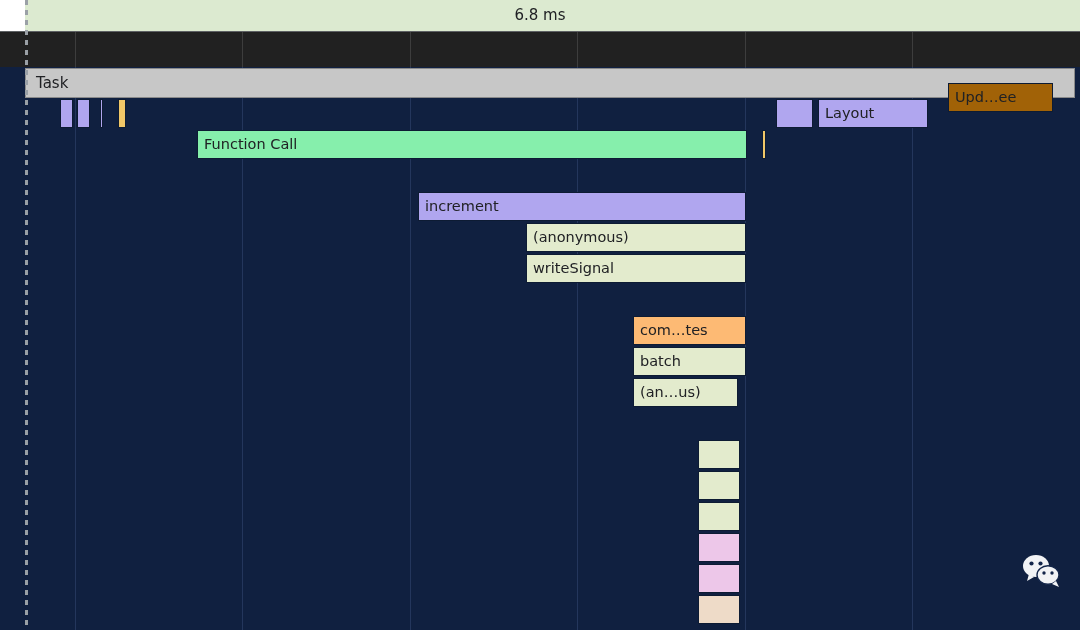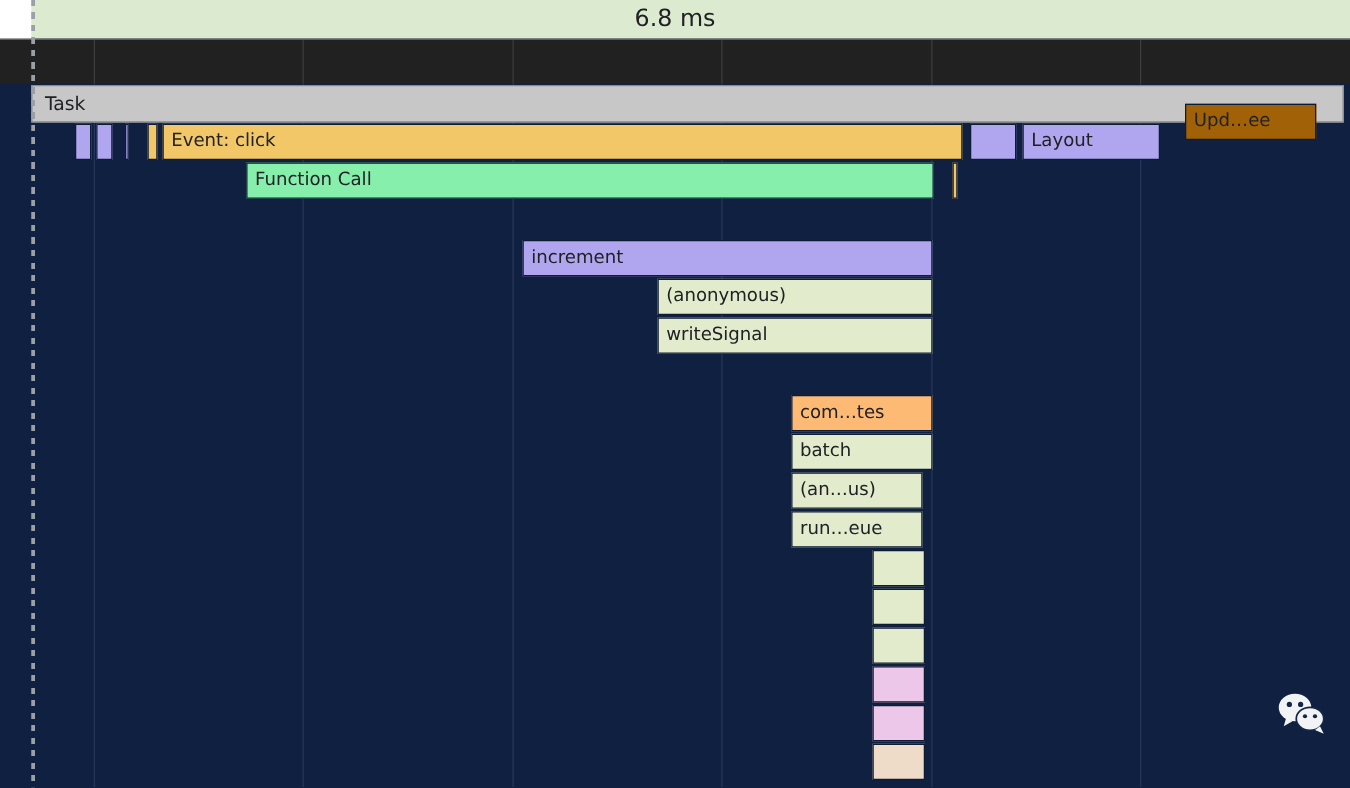--- a/index.html
+++ b/index.html
@@ -32,21 +32,21 @@
     background: #ffffff;
   }
   #overview-duration {
     position: absolute;
     left: 0; top: 0;
     width: 1080px;
     height: 26px;
     line-height: 31px;
     text-align: center;
     color: #202124;
-    font-size: 19px;
+    font-size: 15px;
   }
 
   
   #ruler-band {
     position: absolute;
     left: 0; top: 31px;
     width: 1080px;
     height: 36px;
     background: #212121;
     border-top: 1px solid #5e6164;
@@ -161,33 +161,31 @@
     <div class="chart-gridline" style="left: 242px; background: rgb(36, 54, 92);"></div>
     <div class="chart-gridline" style="left: 410px; background: rgb(36, 54, 92);"></div>
     <div class="chart-gridline" style="left: 577px; background: rgb(36, 54, 92);"></div>
     <div class="chart-gridline" style="left: 745px; background: rgb(36, 54, 92);"></div>
     <div class="chart-gridline" style="left: 912px; background: rgb(36, 54, 92);"></div>
     <div class="task-bar" style="left: 25px; width: 1050px; top: 1px;">Task</div>
     <div class="bar no-label" style="left: 60px; width: 13px; top: 32px; background: rgb(176, 166, 239);"></div>
     <div class="bar no-label" style="left: 77px; width: 13px; top: 32px; background: rgb(176, 166, 239);"></div>
     <div class="bar no-label" style="left: 100px; width: 3px; top: 32px; background: rgb(176, 166, 239);"></div>
     <div class="bar no-label" style="left: 118px; width: 8px; top: 32px; background: rgb(241, 199, 104);"></div>
-    <div class="bar" style="left: 130px; width: 640px; top: 32px; background: rgb(241, 199, 104);">Event: click</div>
     <div class="bar no-label" style="left: 776px; width: 37px; top: 32px; background: rgb(176, 166, 239);"></div>
     <div class="bar" style="left: 818px; width: 110px; top: 32px; background: rgb(176, 166, 239);">Layout</div>
     <div class="bar" style="left: 948px; width: 105px; top: 16px; background: #a16207;">Upd…ee</div>
     <div class="bar" style="left: 197px; width: 550px; top: 63px; background: #86efac;">Function Call</div>
     <div class="bar no-label" style="left: 762px; width: 4px; top: 63px; background: rgb(241, 199, 104);"></div>
     <div class="bar" style="left: 418px; width: 328px; top: 125px; background: rgb(176, 166, 239);">increment</div>
     <div class="bar" style="left: 526px; width: 220px; top: 156px; background: rgb(227, 235, 205);">(anonymous)</div>
     <div class="bar" style="left: 526px; width: 220px; top: 187px; background: rgb(227, 235, 205);">writeSignal</div>
     <div class="bar" style="left: 633px; width: 113px; top: 249px; background: #fdba74;">com…tes</div>
     <div class="bar" style="left: 633px; width: 113px; top: 280px; background: rgb(227, 235, 205);">batch</div>
     <div class="bar" style="left: 633px; width: 105px; top: 311px; background: rgb(227, 235, 205);">(an…us)</div>
-    <div class="bar" style="left: 633px; width: 105px; top: 342px; background: rgb(227, 235, 205);">run…eue</div>
     <div class="bar no-label" style="left: 698px; width: 42px; top: 373px; background: rgb(227, 235, 205);"></div>
     <div class="bar no-label" style="left: 698px; width: 42px; top: 404px; background: rgb(227, 235, 205);"></div>
     <div class="bar no-label" style="left: 698px; width: 42px; top: 435px; background: rgb(227, 235, 205);"></div>
     <div class="bar no-label" style="left: 698px; width: 42px; top: 466px; background: rgb(237, 199, 233);"></div>
     <div class="bar no-label" style="left: 698px; width: 42px; top: 497px; background: rgb(237, 199, 233);"></div>
     <div class="bar no-label" style="left: 698px; width: 42px; top: 528px; background: rgb(238, 219, 200);"></div>
   </div>
 
 <div id="dashed-marker"></div>
 

